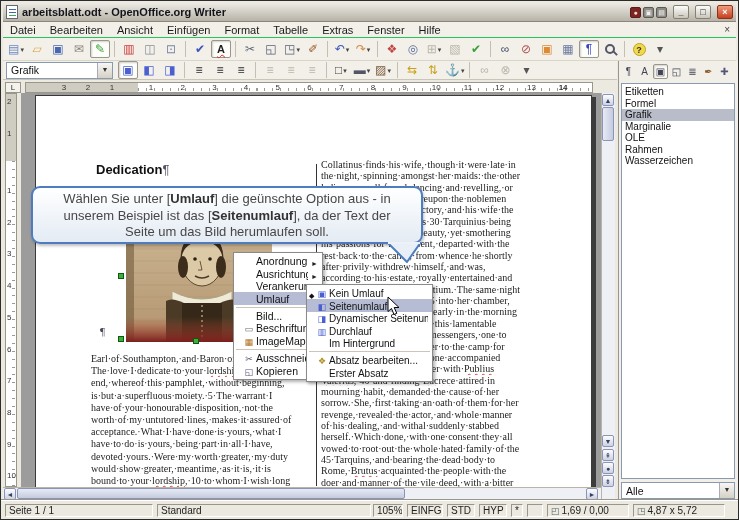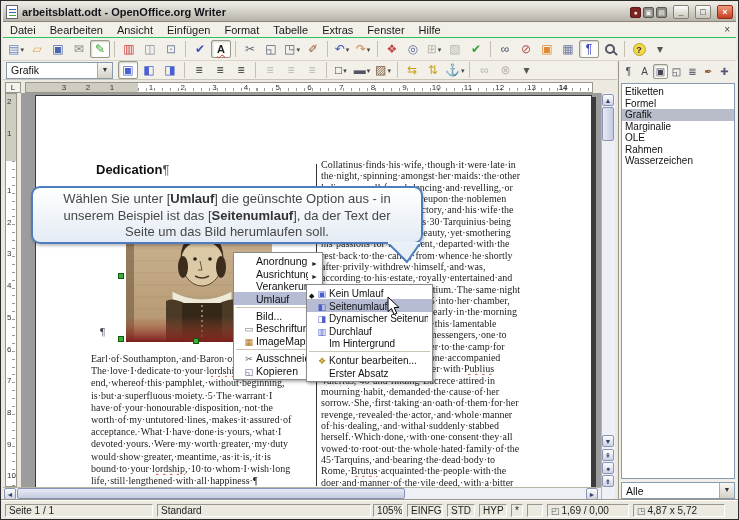--- a/index.html
+++ b/index.html
@@ -425,20 +425,21 @@
   <div class="handle" style="left:192px;top:337px"></div>
 
   <div id="leftcol" class="doccol">
       <div class="ln">Earl·of·Southampton,·and·Baron·of·Titchfield.</div>
       <div class="ln">The·love·I·dedicate·to·your·<span class="sp">lordship</span>·is·without</div>
       <div class="ln">end,·whereof·this·pamphlet,·without·beginning,</div>
       <div class="ln">is·but·a·superfluous·moiety.·5·The·warrant·I</div>
       <div class="ln">have·of·your·honourable·disposition,·not·the</div>
       <div class="ln">worth·of·my·untutored·lines,·makes·it·assured·of</div>
       <div class="ln">acceptance.·What·I·have·done·is·yours,·what·I</div>
+      <div class="ln">have·to·do·is·yours,·being·part·in·all·I·have,</div>
       <div class="ln">devoted·yours.·Were·my·worth·greater,·my·duty</div>
       <div class="ln">would·show·greater,·meantime,·as·it·is,·it·is</div>
       <div class="ln">bound·to·your·<span class="sp">lordship</span>,·10·to·whom·I·wish·long</div>
       <div class="ln">life,·still·lengthened·with·all·happiness·¶</div>
     </div>
   <div id="rightcol" class="doccol">
       <div class="ln"><span class="sp">Collatinus</span>·finds·his·wife,·though·it·were·late·in</div>
       <div class="ln">the·night,·spinning·amongst·her·maids:·the·other</div>
       <div class="ln">ladies·were·all·found·dancing·and·revelling,·or</div>
       <div class="ln">in·several·disports.·Whereupon·the·noblemen</div>
@@ -555,21 +556,21 @@
       </div>
       <div class="mrow">
         <span class="bullet"></span>
         <span class="mic"></span>
         <span class="lbl">Im Hintergrund</span>
       </div>
       <div class="msep"></div>
       <div class="mrow">
         <span class="bullet"></span>
         <span class="mic" style="color: rgb(176, 144, 32);">❖</span>
-        <span class="lbl">Kontur bearbeiten...</span>
+        <span class="lbl">Absatz bearbeiten...</span>
       </div>
       <div class="mrow">
         <span class="bullet"></span>
         <span class="mic"></span>
         <span class="lbl">Erster Absatz</span>
       </div>
     </div>
 
   <svg id="cursor" width="14" height="20" viewBox="0 0 14 20">
     <path d="M1,1 L1,15.5 L4.5,12.5 L7,18.5 L9.8,17.3 L7.2,11.5 L12,11.5 Z" fill="#fff" stroke="#000" stroke-width="1"></path>

